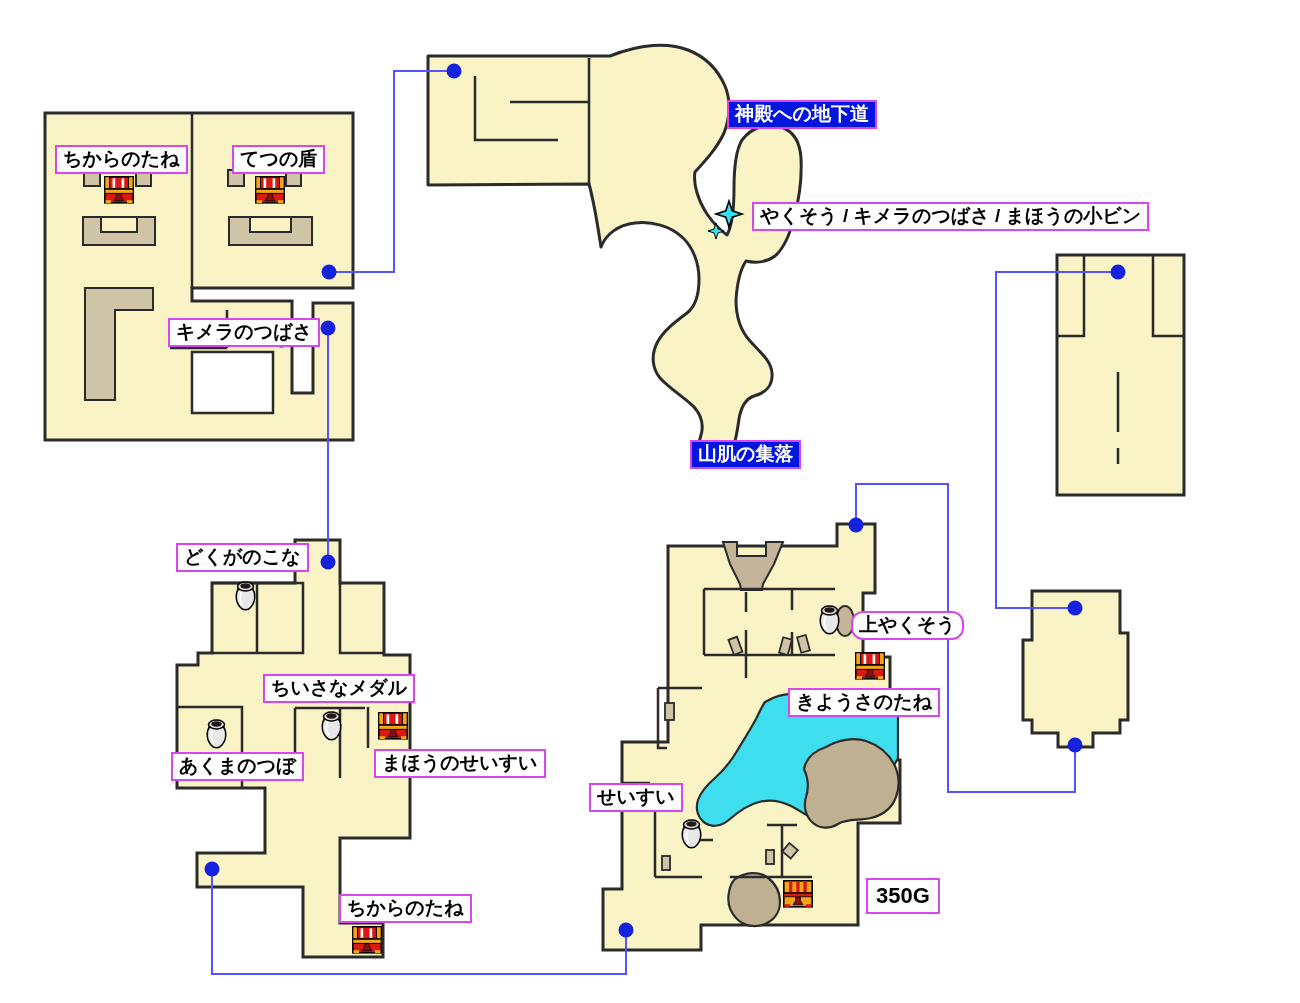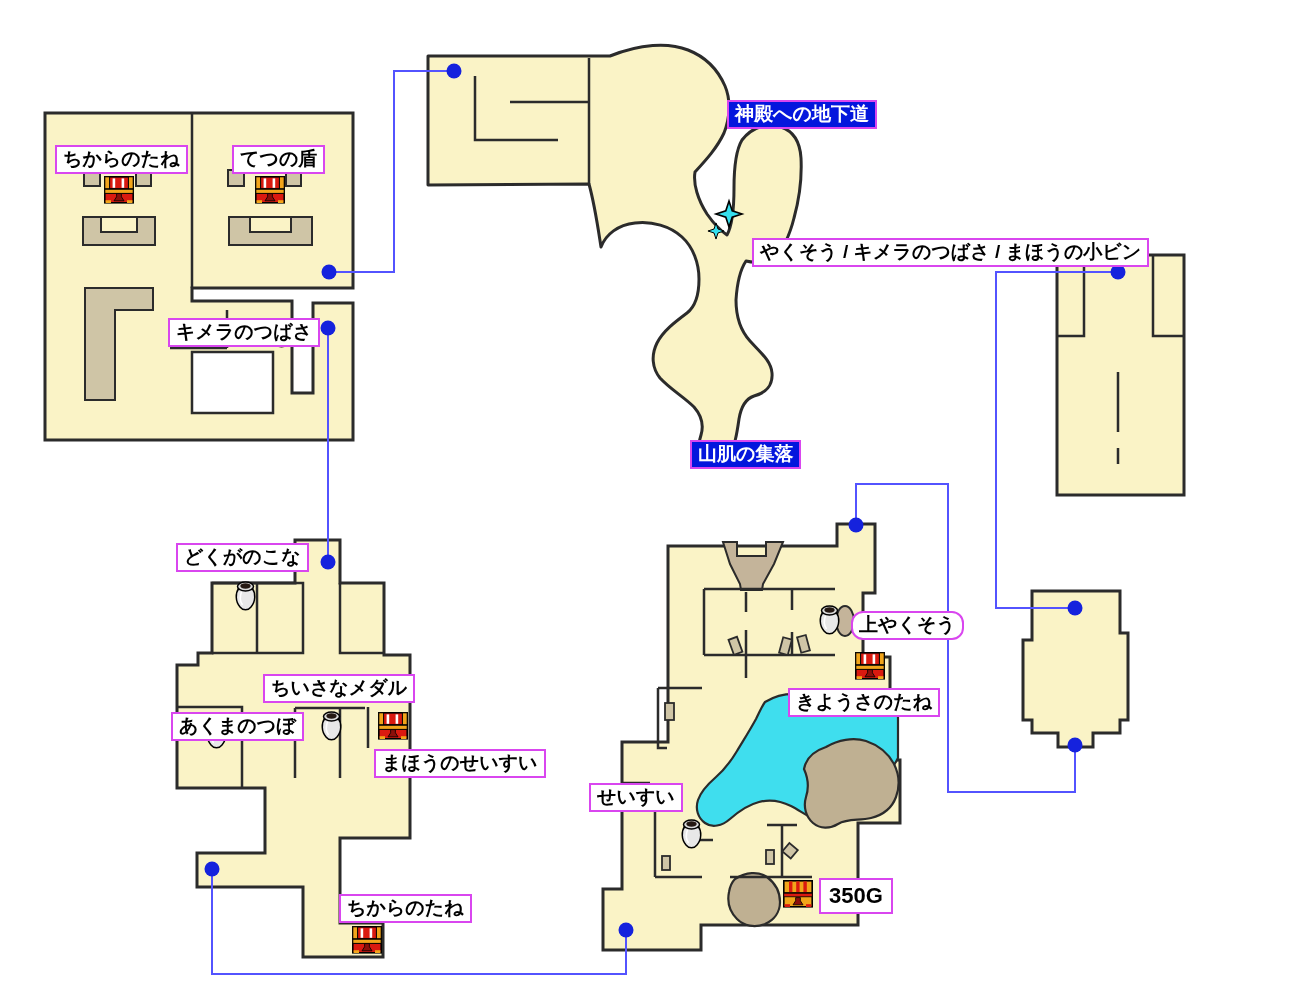--- a/index.html
+++ b/index.html
@@ -13,21 +13,21 @@
     color:#000;font-weight:bold;font-size:19px;line-height:1.2;
     padding:1px 6px;white-space:nowrap;
   }
   .lbl.blue{background:#0416dd;color:#fff;}
   .title-box{
     position:absolute;z-index:6;left:683px;top:27px;width:600px;
     background:#fff;border:2px solid #000;color:#8a7a6c;
     font-weight:bold;font-size:26px;text-align:center;padding:2px 0;
     letter-spacing:1px;white-space:nowrap;
   }
-  .g350{font-size:22px;padding:3px 8px;}
+  .g350{font-size:22px;padding:3px 8px;margin-left:47px;}
 </style>
 </head>
 <body>
 
 <div class="stage">
 
   <svg width="1300" height="1003" viewBox="0 0 1300 1003">
     <defs>
       <g id="chest-red">
         <rect x="0.8" y="0.8" width="28.4" height="12.4" fill="#da1a10" stroke="#000" stroke-width="1.6"></rect>
@@ -179,27 +179,27 @@
     <use href="#pot" x="818" y="604"></use>
 
     <use href="#sparkle" transform="translate(729,214)"></use>
     <use href="#sparkle" transform="translate(716,231) scale(0.62)"></use>
   </svg>
 
 
   <div class="lbl blue" style="left:727px;top:100px;">神殿への地下道</div>
   <div class="lbl blue" style="left:690px;top:440px;">山肌の集落</div>
 
-  <div class="lbl" style="left:752px;top:202px;margin-top:36px;">やくそう / キメラのつばさ / まほうの小ビン</div>
+  <div class="lbl" style="left:752px;top:202px;">やくそう / キメラのつばさ / まほうの小ビン</div>
   <div class="lbl" style="left:55px;top:145px;">ちからのたね</div>
   <div class="lbl" style="left:232px;top:145px;">てつの盾</div>
   <div class="lbl" style="left:128px;top:318px;margin-left:40px;">キメラのつばさ</div>
   <div class="lbl" style="left:176px;top:543px;">どくがのこな</div>
   <div class="lbl" style="left:263px;top:674px;">ちいさなメダル</div>
-  <div class="lbl" style="left:171px;top:712px;">あくまのつぼ</div>
+  <div class="lbl" style="left:171px;top:752px;">あくまのつぼ</div>
   <div class="lbl" style="left:374px;top:749px;">まほうのせいすい</div>
   <div class="lbl" style="left:339px;top:894px;">ちからのたね</div>
   <div class="lbl" style="left:851px;top:611px;border-radius:12px;">上やくそう</div>
   <div class="lbl" style="left:788px;top:688px;">きようさのたね</div>
   <div class="lbl" style="left:589px;top:783px;">せいすい</div>
   <div class="lbl g350" style="left:819px;top:878px;">350G</div>
 
 </div>
 
 </body></html>

